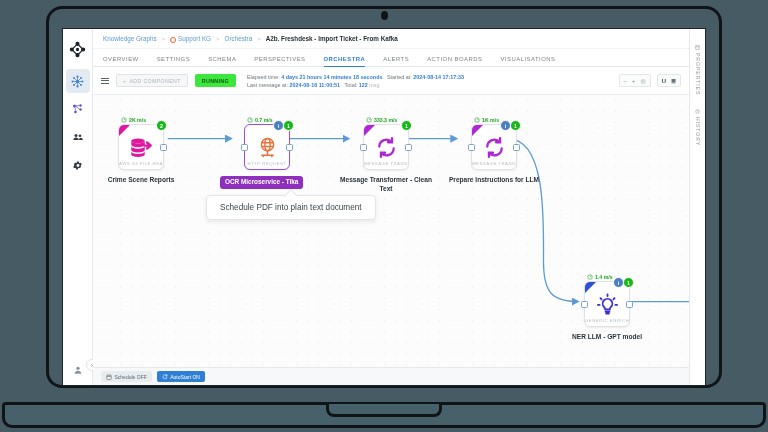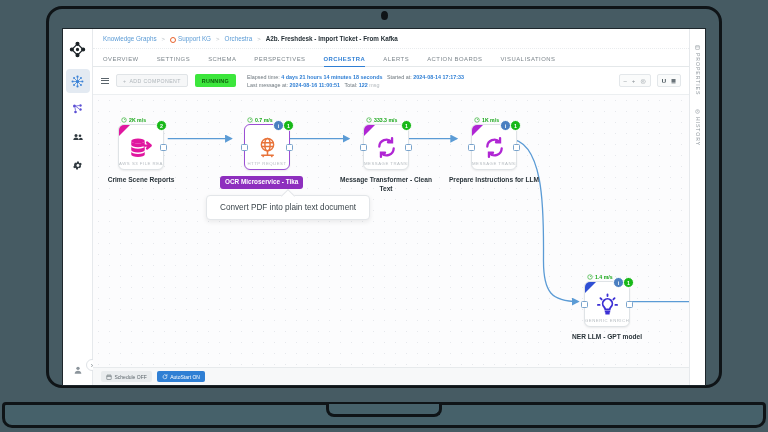--- a/index.html
+++ b/index.html
@@ -526,21 +526,21 @@
                 <path d="M12 1.4v1.8 M4.6 5.4l1.3 1.3 M19.4 5.4l-1.3 1.3 M2 12.4h1.8 M20.2 12.4H22"></path>
               </svg>
             </div>
             <div class="node-type">GENERIC ENRICHE</div>
             <div class="port in"></div>
             <div class="port out"></div>
           </div>
           <div class="node-label">NER LLM - GPT model</div>
         </div>
 
-        <div id="tooltip">Convert PDF into plain text document</div>
+        <div id="tooltip">Schedule PDF into plain text document</div>
       </div>
 
       <div id="bottom-bar">
         <div class="bb-btn" id="schedule-btn">
           <svg width="6" height="6" viewBox="0 0 24 24" fill="none" stroke="#5d666c" stroke-width="2.2">
               <rect x="3" y="5" width="18" height="17" rx="2"></rect>
               <path d="M3 10h18M8 2v5M16 2v5"></path>
             </svg>
           <span>Schedule OFF</span>
         </div>

